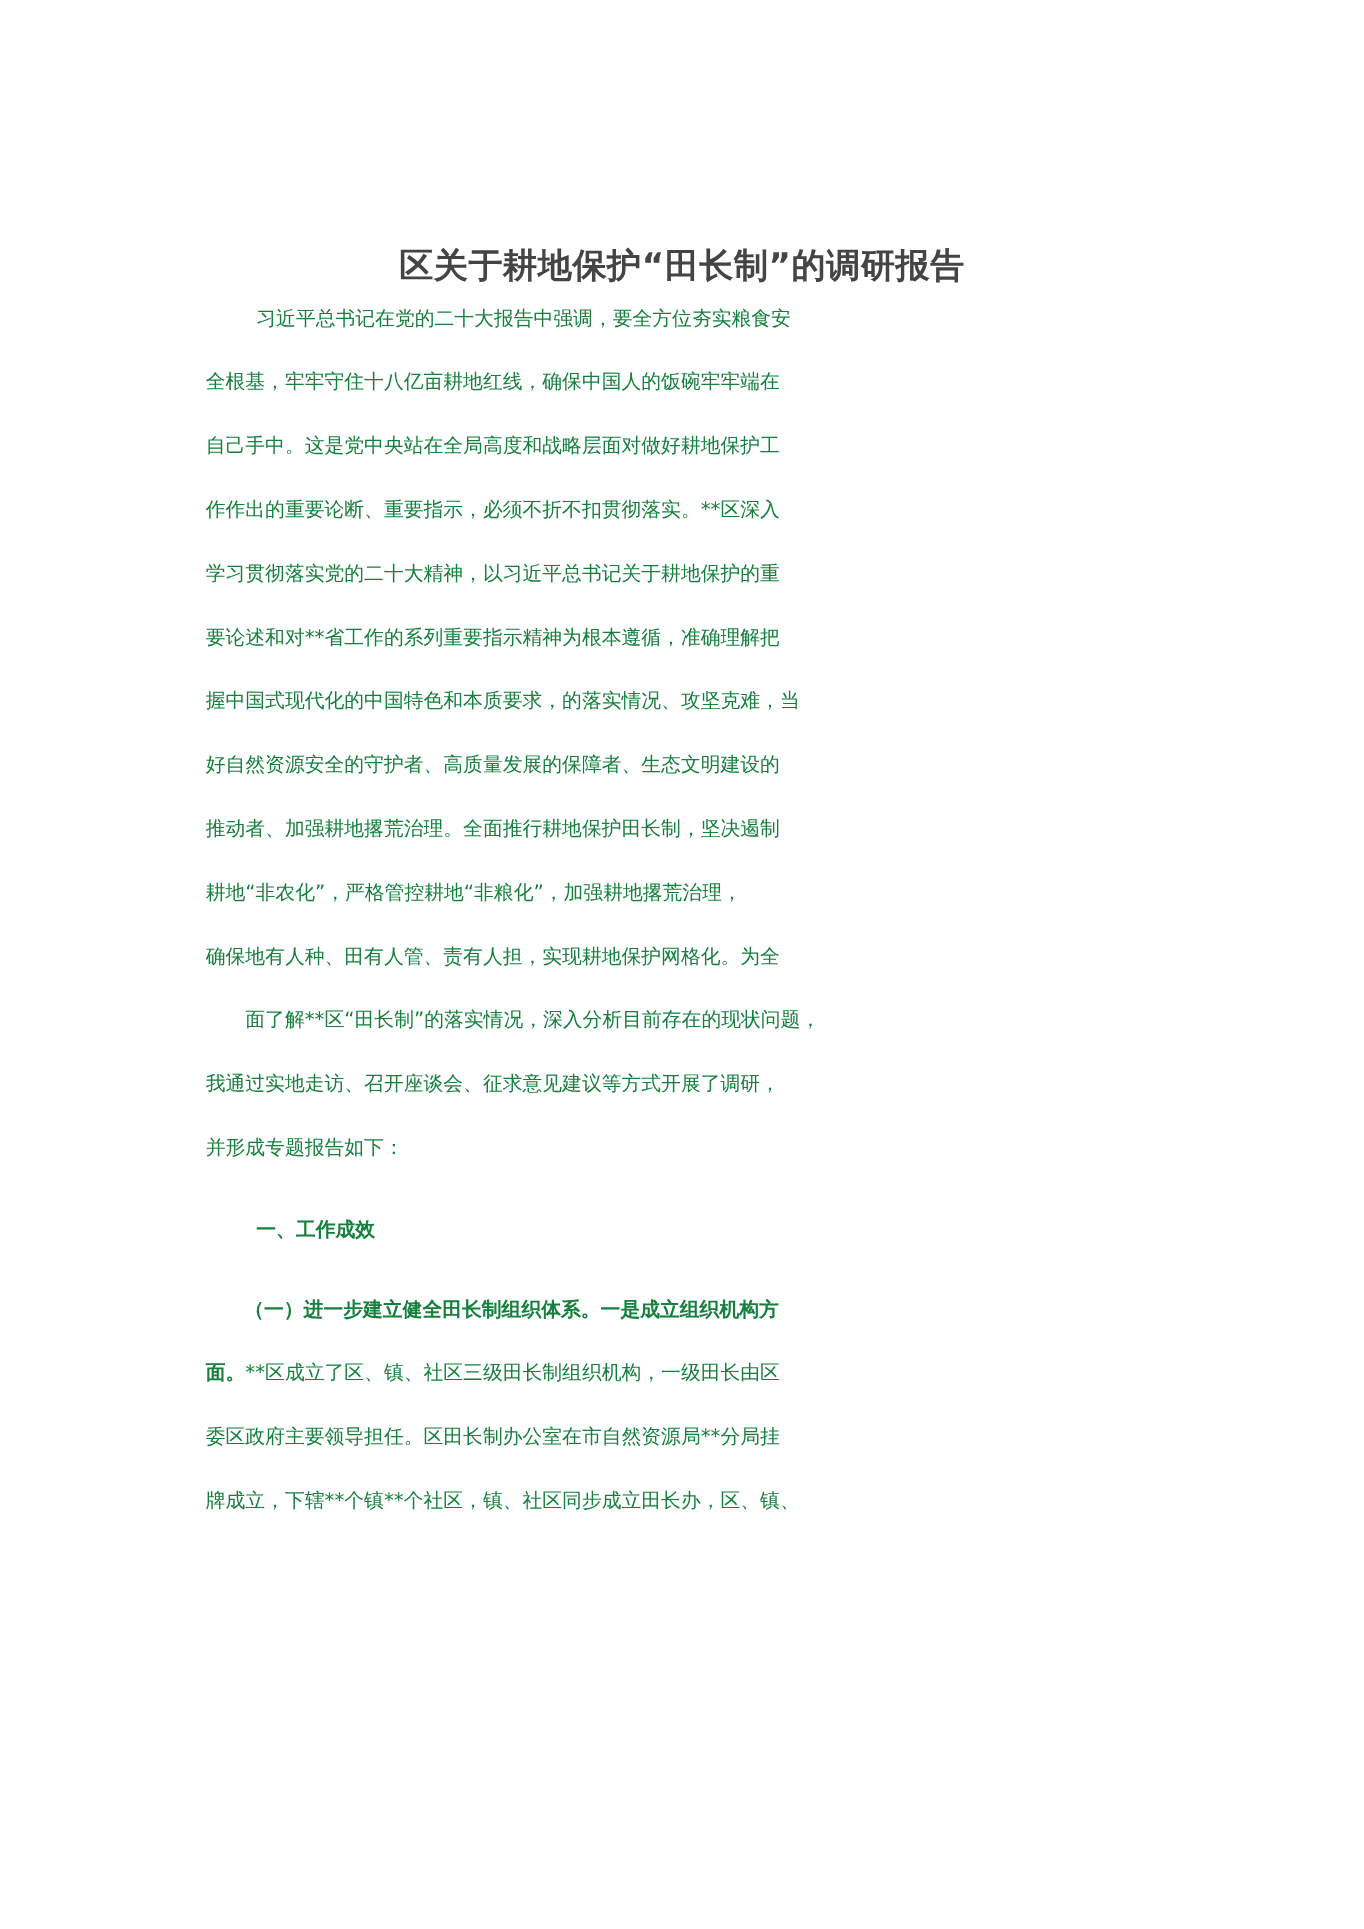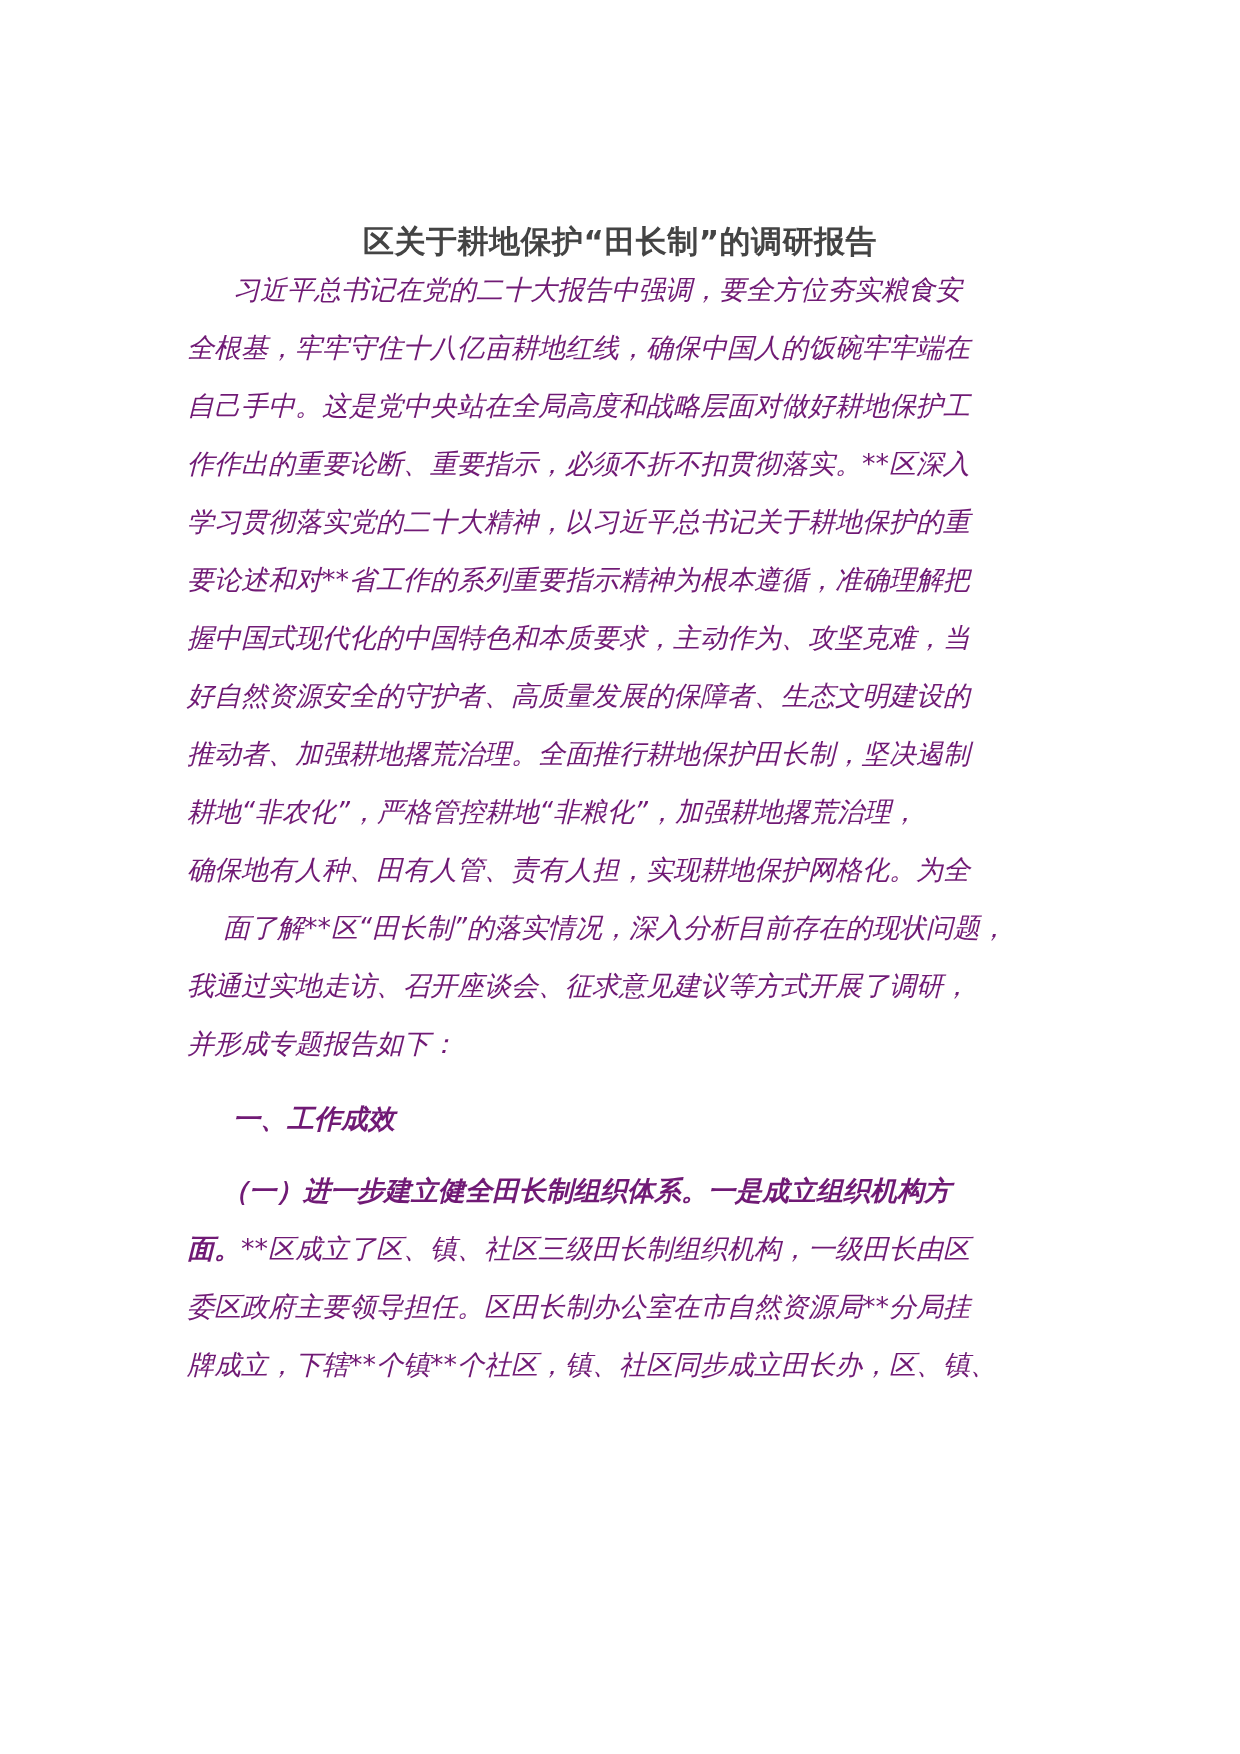--- a/index.html
+++ b/index.html
@@ -28,41 +28,40 @@
     width: 1240px;
     text-align: center;
     font-size: 31px;
     font-weight: bold;
     color: #444444;
     letter-spacing: 0.5px;
   }
   .line {
     position: absolute;
     left: 187px;
-    font-size: 27px;
-    color: #701a75;
+    font-size: 18px;
+    color: #15803d;
     white-space: nowrap;
     line-height: 36px;
-    font-style: italic;
   }
   .bold { font-weight: bold; }
 </style>
 </head>
 <body>
 
 <div class="page">
   <div class="title">区关于耕地保护“田长制”的调研报告</div>
 
   <div class="line" style="left:233px; top:256px;">习近平总书记在党的二十大报告中强调，要全方位夯实粮食安</div>
   <div class="line" style="top:314px;">全根基，牢牢守住十八亿亩耕地红线，确保中国人的饭碗牢牢端在</div>
   <div class="line" style="top:372px;">自己手中。这是党中央站在全局高度和战略层面对做好耕地保护工</div>
   <div class="line" style="top:430px;">作作出的重要论断、重要指示，必须不折不扣贯彻落实。**区深入</div>
   <div class="line" style="top:546px;">要论述和对**省工作的系列重要指示精神为根本遵循，准确理解把</div>
   <div class="line" style="top:488px;">学习贯彻落实党的二十大精神，以习近平总书记关于耕地保护的重</div>
-  <div class="line" style="top:604px;">握中国式现代化的中国特色和本质要求，主动作为、攻坚克难，当</div>
+  <div class="line" style="top:604px;">握中国式现代化的中国特色和本质要求，的落实情况、攻坚克难，当</div>
   <div class="line" style="top:662px;">好自然资源安全的守护者、高质量发展的保障者、生态文明建设的</div>
   <div class="line" style="top:720px;">推动者、加强耕地撂荒治理。全面推行耕地保护田长制，坚决遏制</div>
   <div class="line" style="top:778px;">耕地“非农化”，严格管控耕地“非粮化”，加强耕地撂荒治理，</div>
   <div class="line" style="top:836px;">确保地有人种、田有人管、责有人担，实现耕地保护网格化。为全</div>
   <div class="line" style="top:894px;margin-left:36px;">面了解**区“田长制”的落实情况，深入分析目前存在的现状问题，</div>
   <div class="line" style="top:952px;">我通过实地走访、召开座谈会、征求意见建议等方式开展了调研，</div>
   <div class="line" style="top:1010px;">并形成专题报告如下：</div>
 
   <div class="line bold" style="left:233px; top:1085px;">一、工作成效</div>
 

